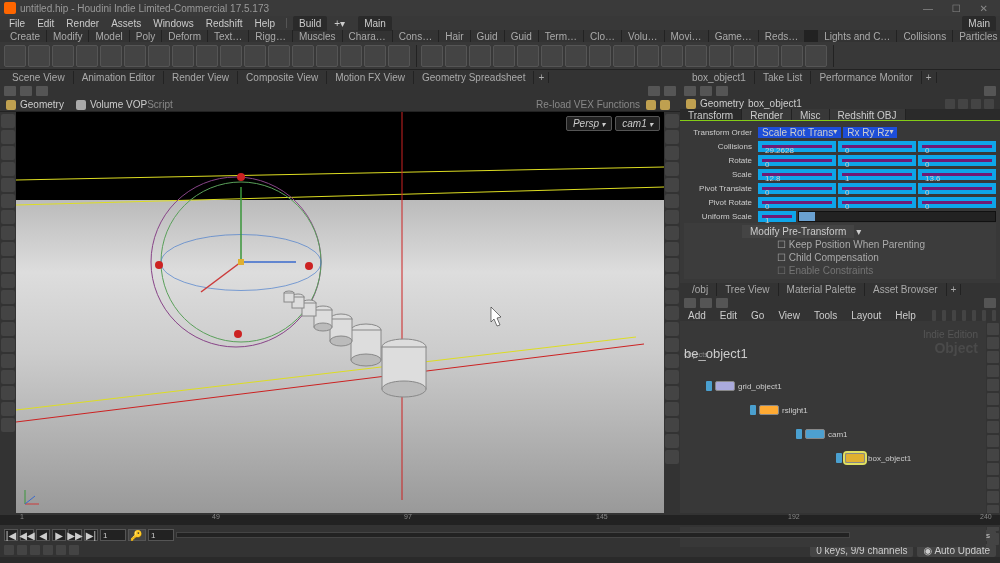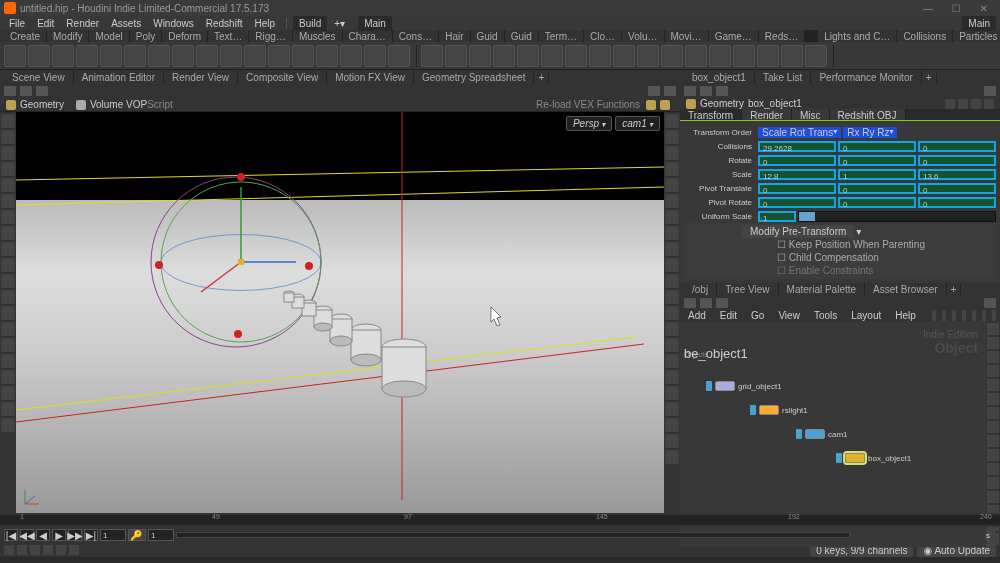--- a/index.html
+++ b/index.html
@@ -42,21 +42,21 @@
 .params-header .ico { width: 10px; height: 10px; background: #bfa050; margin-right: 4px; border-radius: 2px; }
 .params-header .spacer { flex: 1; }
 .params-header .ricons { display: flex; gap: 3px; }
 .params-header .ricons div { width: 10px; height: 10px; background: #444; border-radius: 1px; }
 .params-tabs { height: 12px; display: flex; background: #2a2a2a; font-size: 8px; border-bottom: 1px solid #84cc16;}
 .params-tabs span { padding: 1px 8px; border-right: 1px solid #222; background: #383838; }
 .params-tabs .active { background: #2a2a2a; }
 .params-body { background: #383838; padding: 4px; font-size: 9px; }
 .param-row { display: flex; align-items: center; height: 14px; gap: 2px; }
 .param-row .label { width: 72px; text-align: right; color: #ccc; padding-right: 4px; font-size: 8px; }
-.param-row .field { flex: 1; background: #14532d; border: 2px solid #0ea5e9; padding: 0 3px; height: 11px; line-height: 11px; color: #ccc; font-size: 8px; }
+.param-row .field { flex: 1; background: #701a75; border: 4px solid #0ea5e9; padding: 0 3px; height: 11px; line-height: 11px; color: #ccc; font-size: 8px; }
 .param-row .dropdown { background: #1d4ed8; padding: 0 4px; height: 11px; font-size: 8px; display: flex; align-items: flex-start; }
 .param-row .slider { flex: 1; height: 11px; background: linear-gradient(to right, #6aa0d0 8%, #222 8%); border: 1px solid #111; }
 .param-extra { background: #3c3c3c; padding: 2px 0 2px 58px; font-size: 8px; }
 .param-extra .dd { background: #444; padding: 1px 8px; display: inline-block; }
 .param-extra .chk { display: block; padding: 1px 0; color: #aaa; margin-left: 35px; }
 .network-toolbar { height: 14px; background: #333; display: flex; align-items: center; padding: 0 4px; font-size: 8px; gap: 6px; }
 .network-toolbar span { padding: 0 4px; }
 .network-toolbar .spacer { flex: 1; }
 .network-toolbar .ico { width: 11px; height: 11px; background: #444; border-radius: 1px; }
 .network-view { flex: 1; background: #383838; position: relative; }

